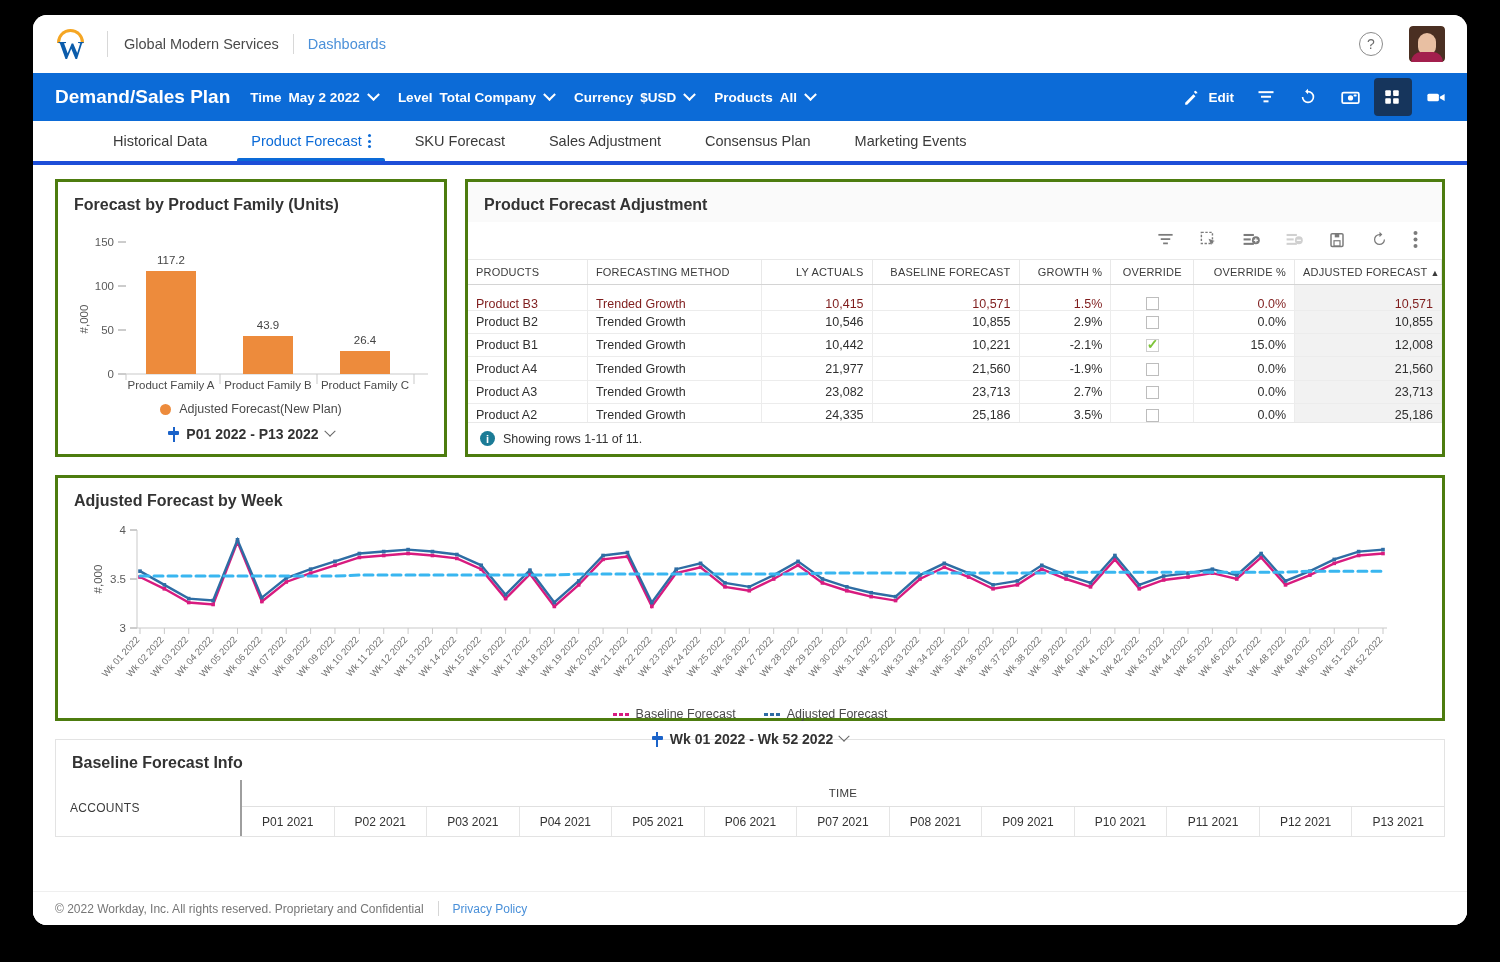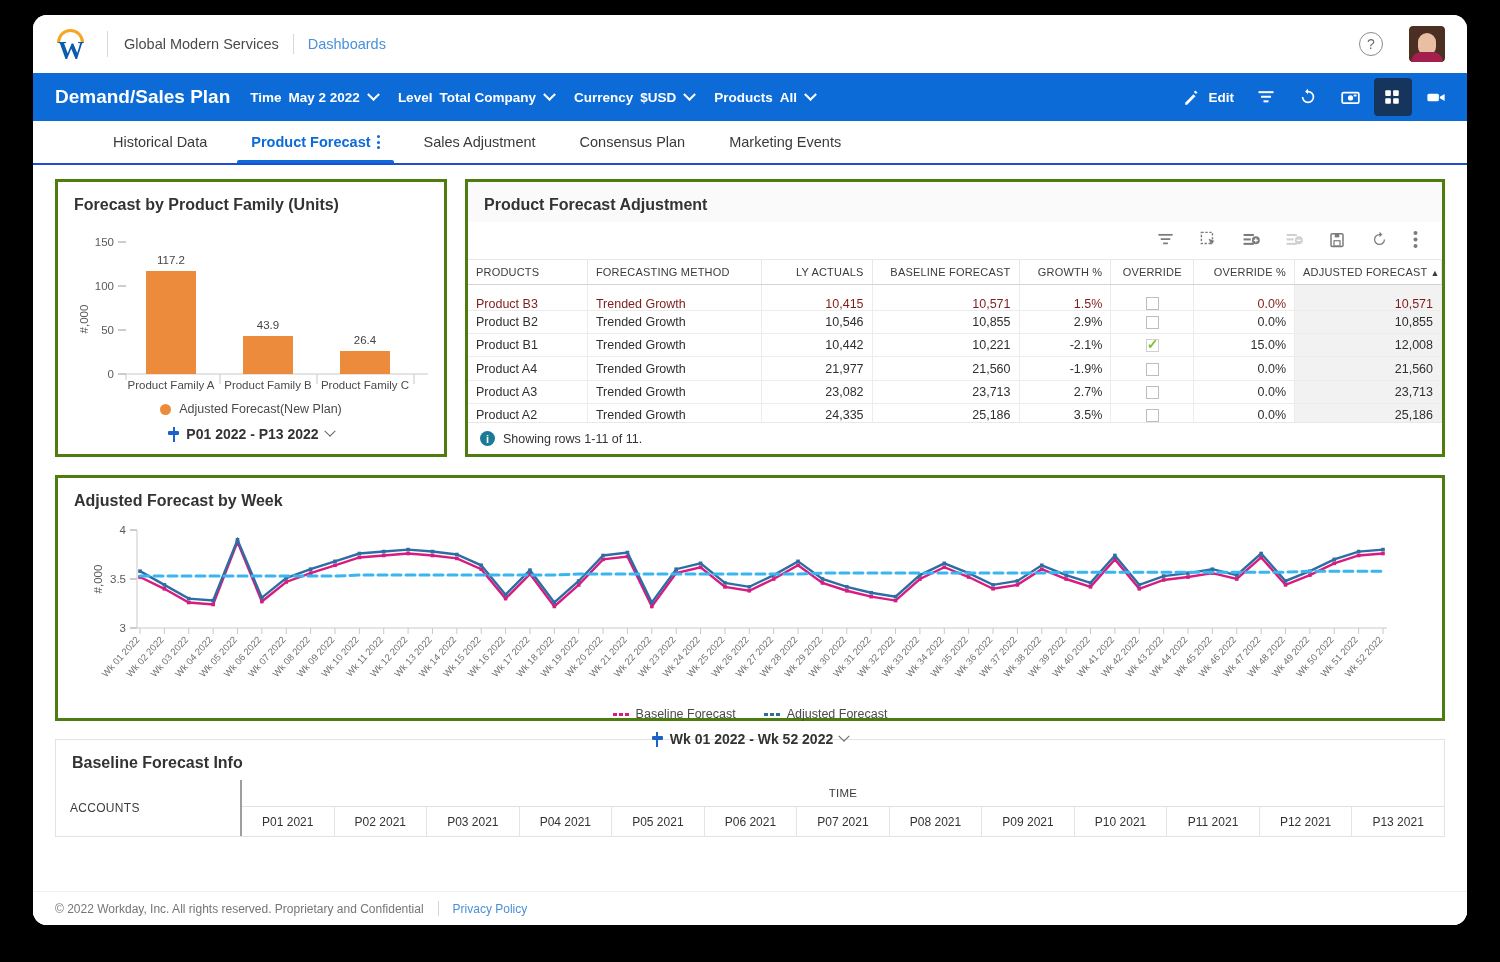--- a/index.html
+++ b/index.html
@@ -59,26 +59,26 @@
   }
   .bb-right { margin-left:auto; display:flex; align-items:center; gap:4px; }
   .bb-btn {
     height:38px; min-width:38px; display:flex; align-items:center; justify-content:flex-start;
     gap:8px; border-radius:4px; padding:0 9px; color:#fff;
   }
   .bb-btn.active { background:#16355c; }
   .bb-btn .lbl { font-size:13.5px; font-weight:700; }
 
   
-  .tabs { height:44px; display:flex; align-items:stretch; border-bottom:2px solid #1d4ed8; padding-left:58px; background:#fff;}
+  .tabs { height:44px; display:flex; align-items:stretch; border-bottom:4px solid #1d4ed8; padding-left:58px; background:#fff;}
   .tab {
     display:flex; align-items:center; gap:6px; padding:0 22px;
     font-size:14.5px; color:#3a3a3a; position:relative;
   }
-  .tab.active { color:#0c6bd7; font-weight:700; }
+  .tab.active { color:#0c6bd7; font-weight:400; }
   .tab.active:after {
     content:""; position:absolute; left:8px; right:8px; bottom:0; height:3px; background:#0c6bd7; border-radius:2px 2px 0 0;
   }
   .kebab { display:flex; flex-direction:column; gap:2.5px; }
   .kebab i { width:3px; height:3px; background:#0c6bd7; border-radius:50%; display:block; }
 
   
   .content { background:#fff; padding: 14px 22px 0 22px; height: calc(910px - 58px - 48px - 44px); overflow:hidden; position:relative;}
   .row1 { display:flex; gap:18px; height:278px; }
   .card { border:3px solid #4d7c0f; background:#fff; }
@@ -258,20 +258,23 @@
     <div class="tab">
       <span>Historical Data</span>
     </div>
     <div class="tab active">
       <span>Product Forecast</span>
       <span class="kebab">
           <i></i>
           <i></i>
           <i></i>
         </span>
+    </div>
+    <div class="tab">
+      <span>SKU Forecast</span>
     </div>
     <div class="tab">
       <span>Sales Adjustment</span>
     </div>
     <div class="tab">
       <span>Consensus Plan</span>
     </div>
     <div class="tab">
       <span>Marketing Events</span>
     </div>

